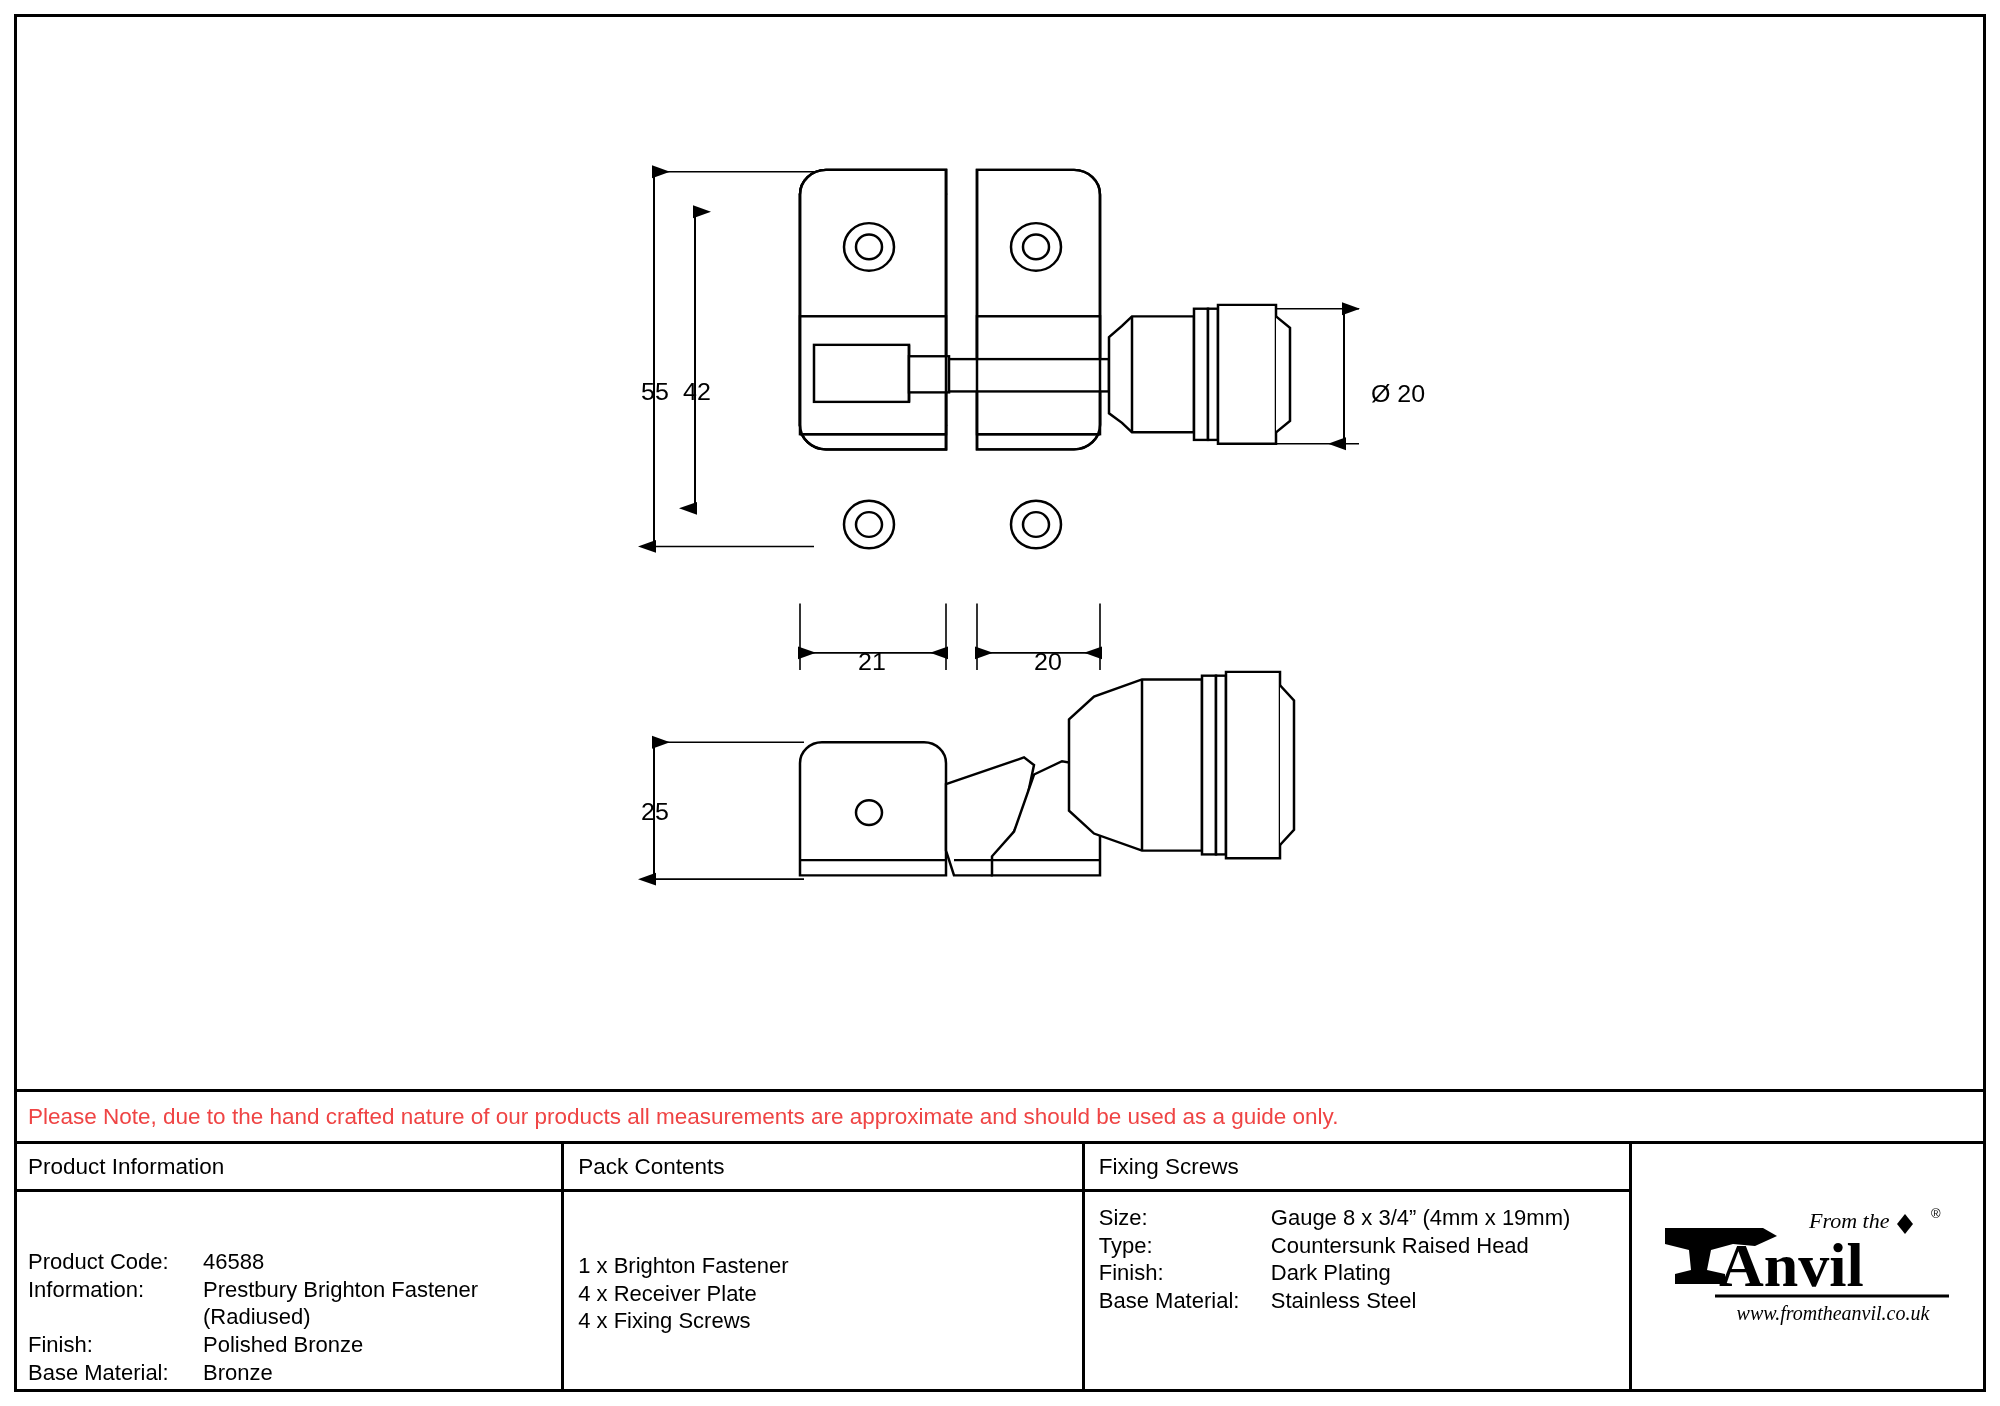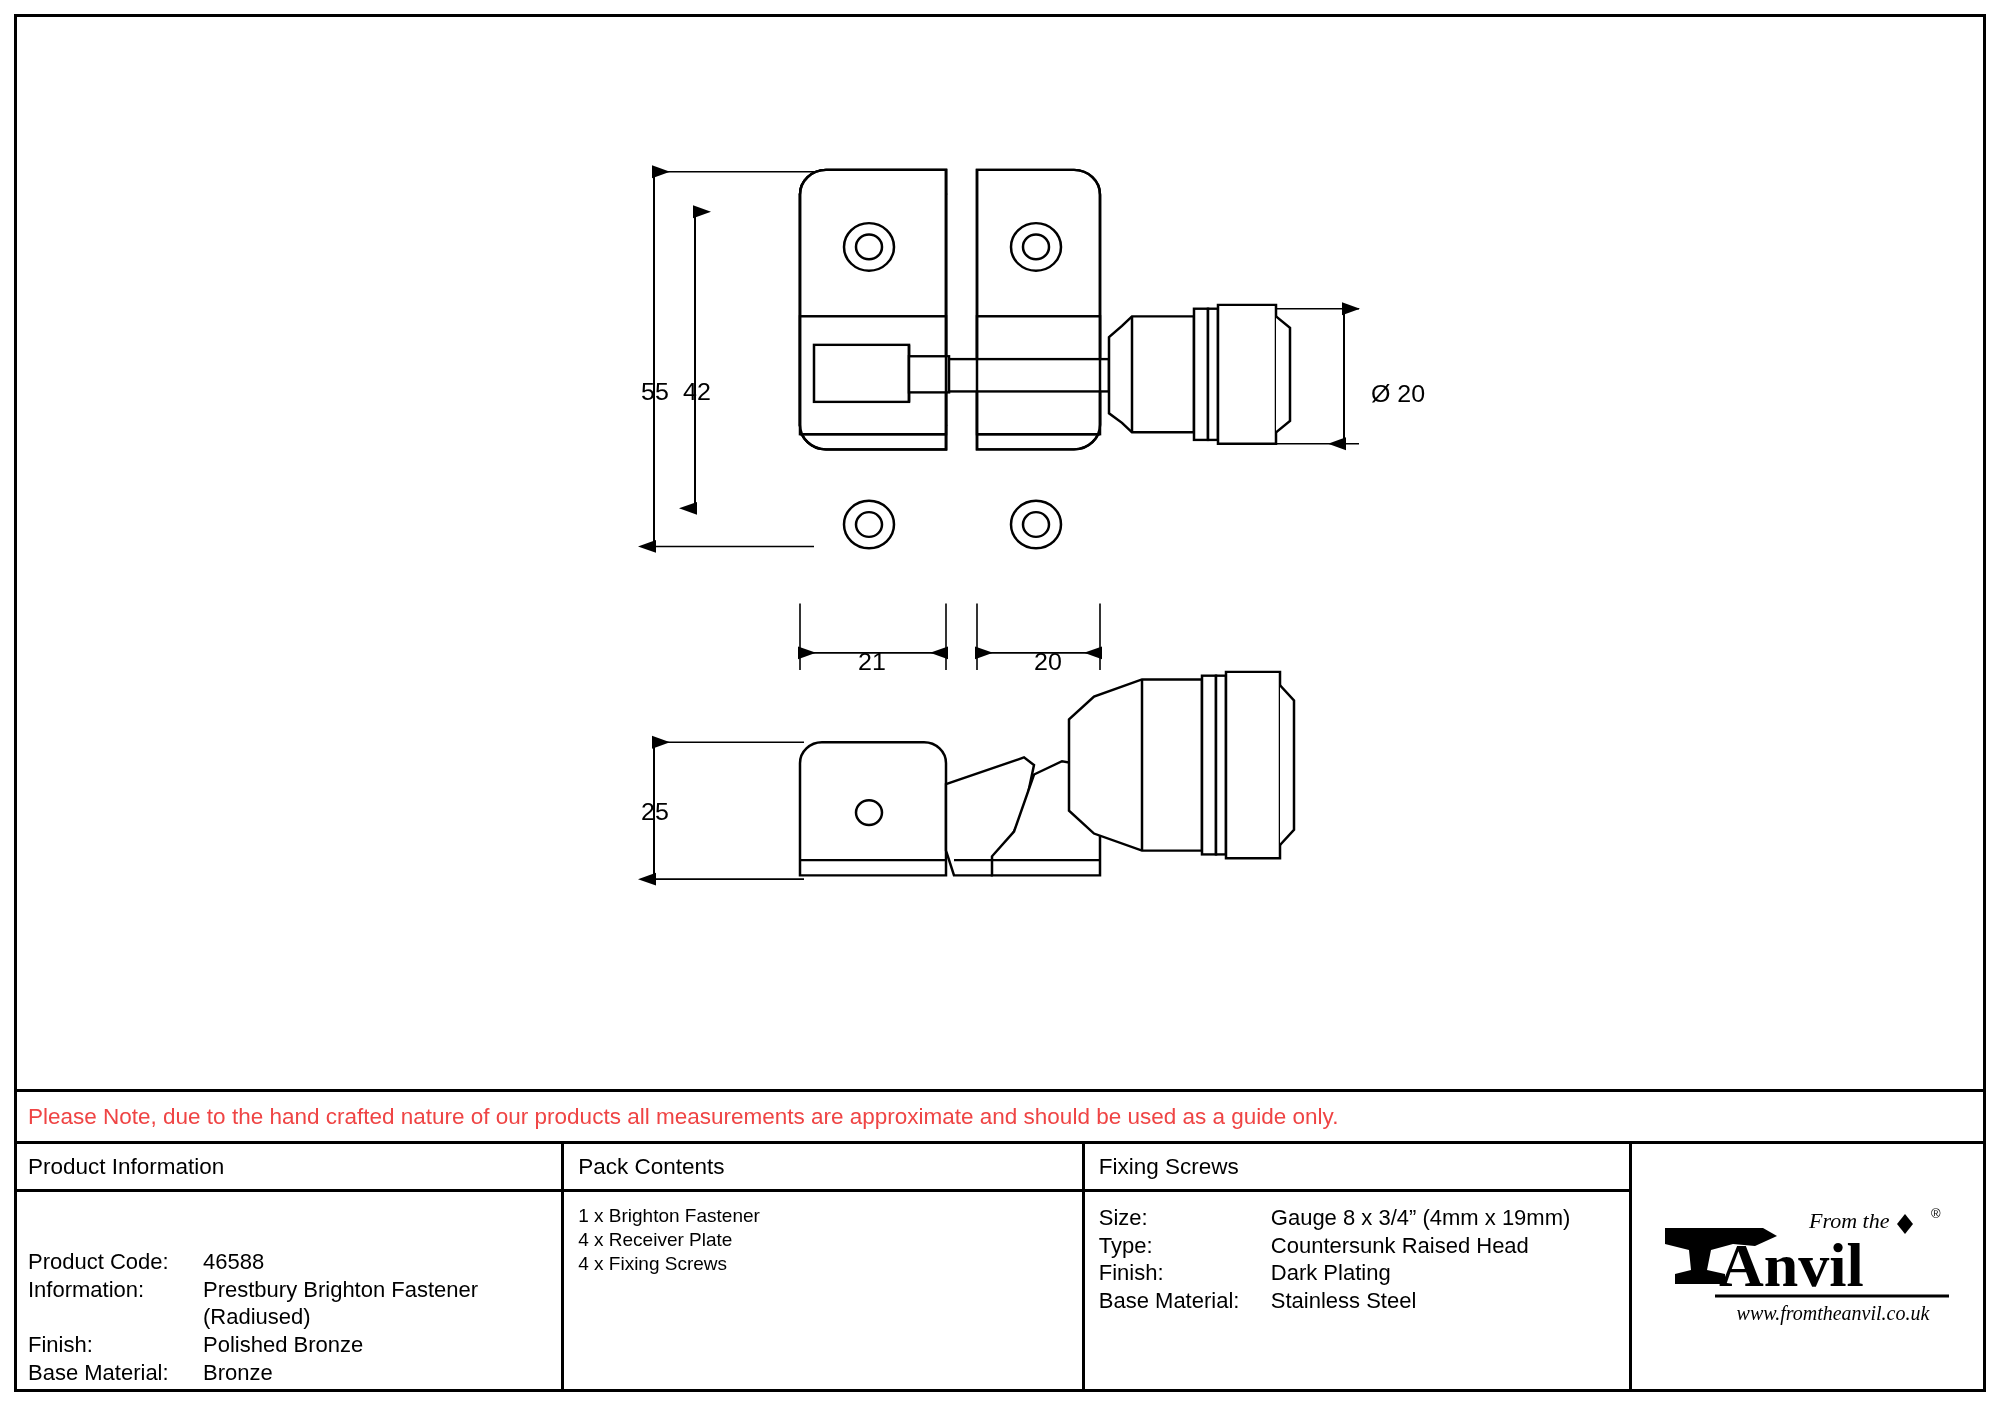--- a/index.html
+++ b/index.html
@@ -79,21 +79,21 @@
     display: flex;
   }
   .info-col {
     box-sizing: border-box;
     border-right: 3px solid #000000;
     display: flex;
     flex-direction: column;
   }
   .info-col:last-child { border-right: none; }
   .col-a { width: 558px; gap: 44px; }
-  .col-b { width: 528px; }
+  .col-b { width: 528px; gap: 48px; }
   .col-c { width: 555px; }
   .col-d { width: 359px; }
   .col-head {
     height: 48px;
     border-bottom: 3px solid #000000;
     display: flex;
     align-items: center;
     padding-left: 14px;
     font-size: 22.5px;
     box-sizing: border-box;
@@ -105,21 +105,21 @@
   }
   .kv {
     display: flex;
     font-size: 22px;
     line-height: 1.26;
   }
   .kv .k { width: 175px; flex: none; }
   .kv .v { flex: 1; }
   .col-c .kv .k { width: 172px; }
   .plain-line {
-    font-size: 19px;
+    font-size: 22px;
     line-height: 1.26;
   }
   .indent-line {
     font-size: 22px;
     line-height: 1.26;
     padding-left: 175px;
   }
   
   .logo-wrap {
     width: 100%;

